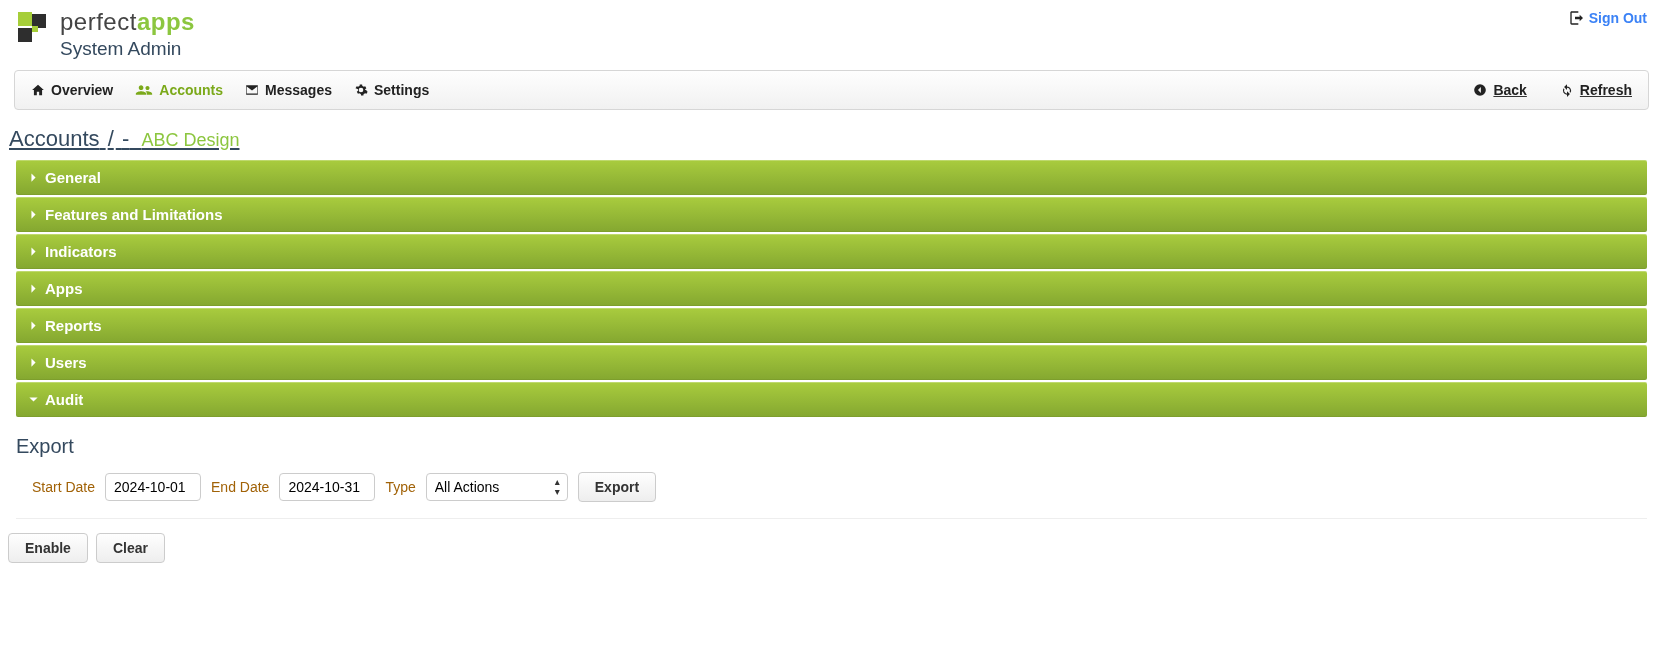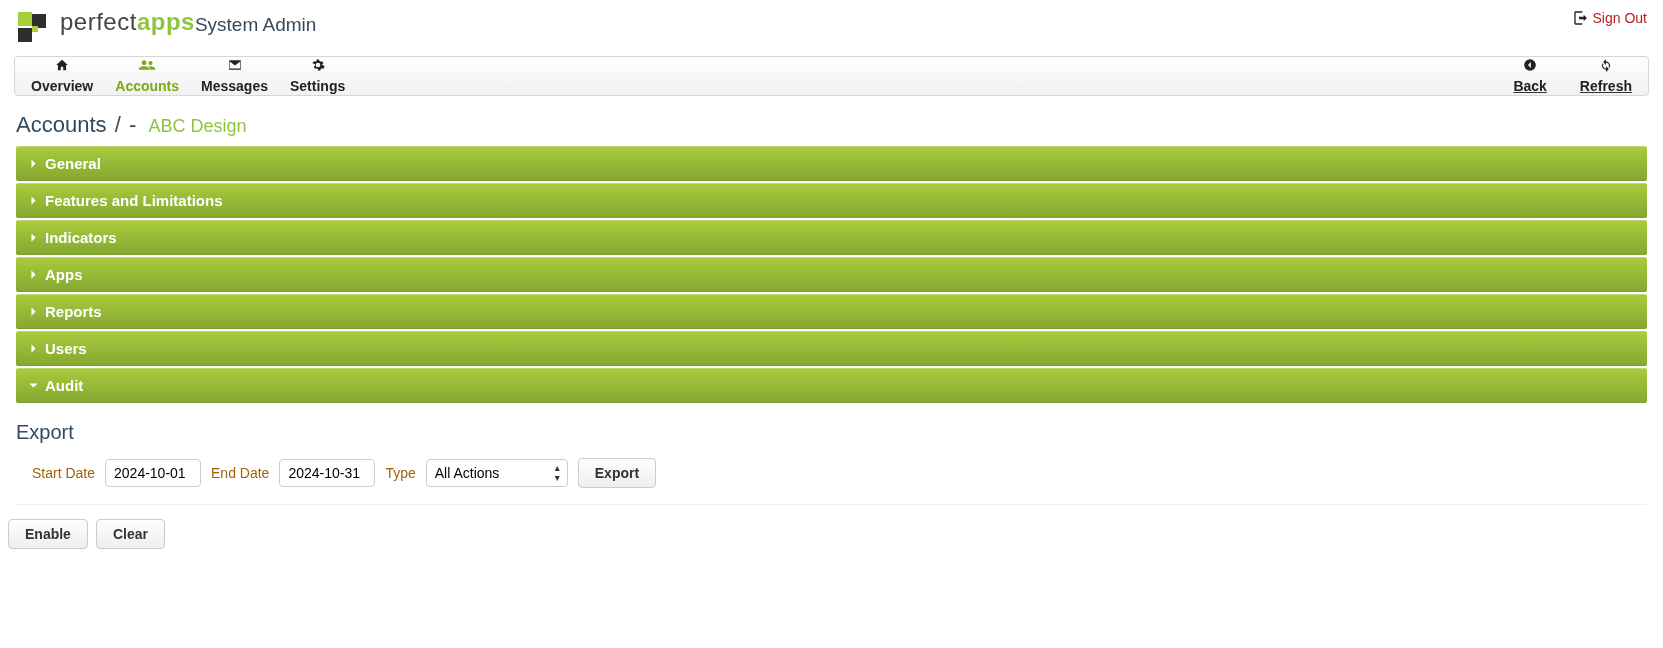--- a/index.html
+++ b/index.html
@@ -15,28 +15,28 @@
     align-items: flex-start;
     padding: 10px 16px 4px 16px;
   }
   .logo-block { display: flex; align-items: flex-start; gap: 10px; }
   .logo-icon { width: 34px; height: 34px; position: relative; margin-top: 2px; }
   .logo-icon .sq { position: absolute; width: 14px; height: 14px; }
   .logo-icon .a { background: #a6ce39; top: 0; left: 2px; }
   .logo-icon .b { background: #2e2e2e; top: 2px; left: 16px; }
   .logo-icon .c { background: #2e2e2e; top: 16px; left: 2px; }
   .logo-icon .d { background: #a6ce39; top: 14px; left: 16px; width:6px; height:6px; }
-  .logo-text { display: flex; flex-direction: row; }
+  .logo-text { display: flex; flex-direction: column; }
   .brand-line { font-size: 24px; line-height: 1; letter-spacing: 0.5px; }
   .brand-perfect { color: #444; font-weight: 400; }
   .brand-apps { color: #8cc63f; font-weight: 700; }
   .subtitle { color: #34495e; font-size: 19px; margin-top: 4px; }
   .signout {
     display: flex; align-items: center; gap: 4px;
-    font-weight: 400; color: #b91c1c; font-size: 14px;
+    font-weight: 700; color: #3b82f6; font-size: 14px;
     cursor: pointer;
   }
   .signout svg { width: 16px; height: 16px; }
 
   .navbar {
     margin: 6px 14px 0 14px;
     border: 1px solid #d6d6d6;
     border-radius: 4px;
     background: linear-gradient(#fefefe, #f1f1f1);
     display: flex;
@@ -46,30 +46,30 @@
   }
   .navbar .nav-left { display: flex; gap: 6px; }
   .navbar .nav-right { margin-left: auto; display: flex; gap: 17px; text-decoration: underline; }
   .nav-item {
     display: flex; align-items: center; gap: 6px;
     padding: 6px 8px;
     font-weight: 700;
     color: #222;
     cursor: pointer;
     font-size: 14px;
-    flex-direction: column;
   }
   .nav-item.active { color: #7ba91a; }
   .nav-item svg { width: 14px; height: 14px; }
   .nav-item.active svg { width: 18px; height: 14px; }
 
   .breadcrumb {
-    padding: 16px 16px 8px 16px;
+    padding: 16px 16px 8px 9px;
     font-size: 22px;
     color: #34495e;
+    text-decoration: underline;
   }
   .breadcrumb .sep { padding: 0 2px; }
   .breadcrumb .current { color: #8cc63f; font-size: 18px; }
 
   .accordion { margin: 0 16px; }
   .acc-item {
     background: linear-gradient(#a9cc3e, #84a730);
     color: #fff;
     font-weight: 700;
     font-size: 15px;

